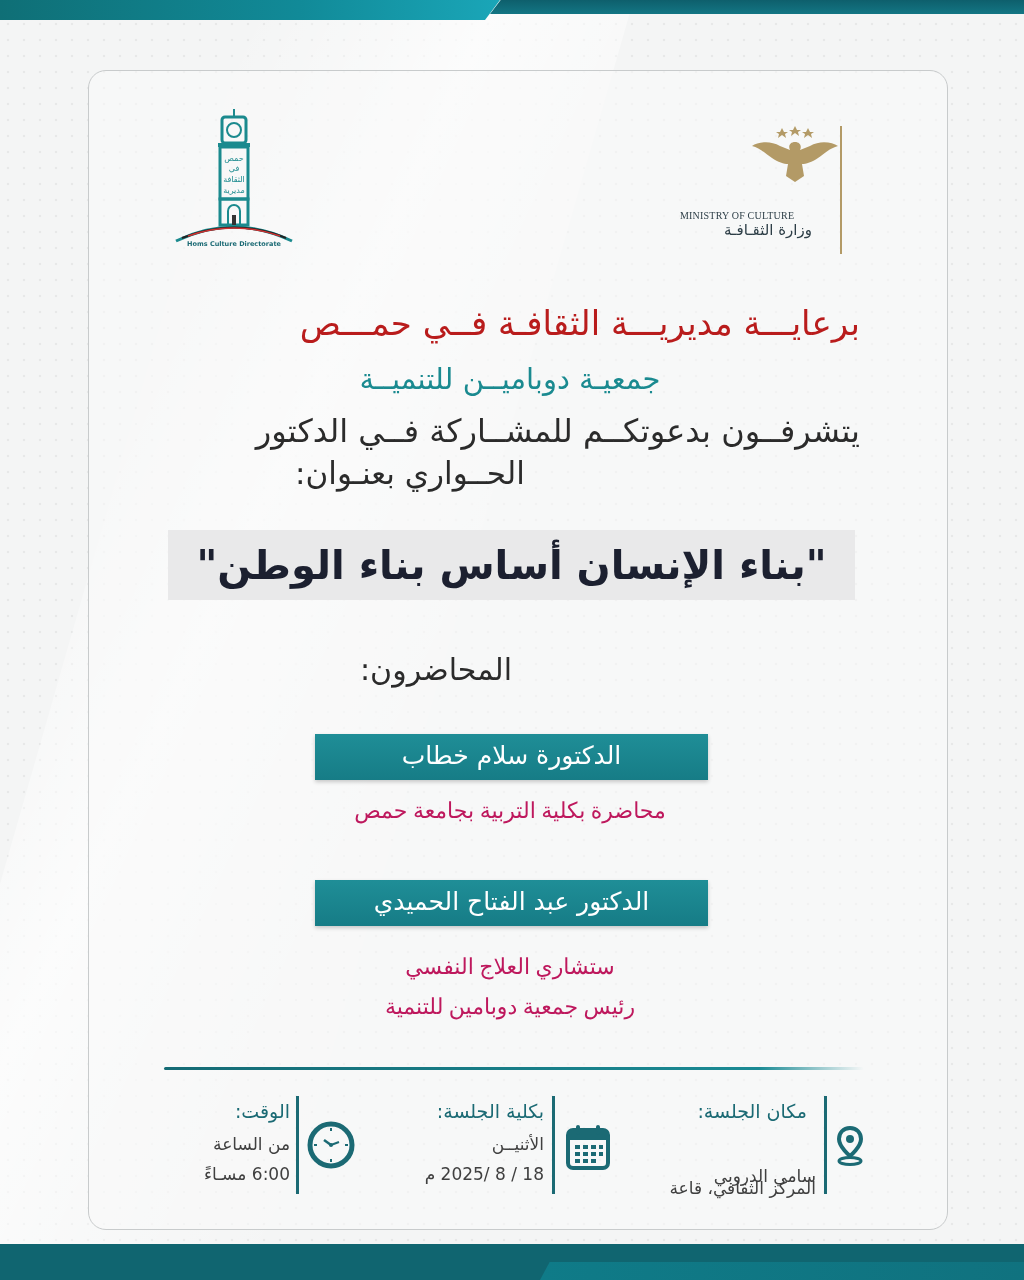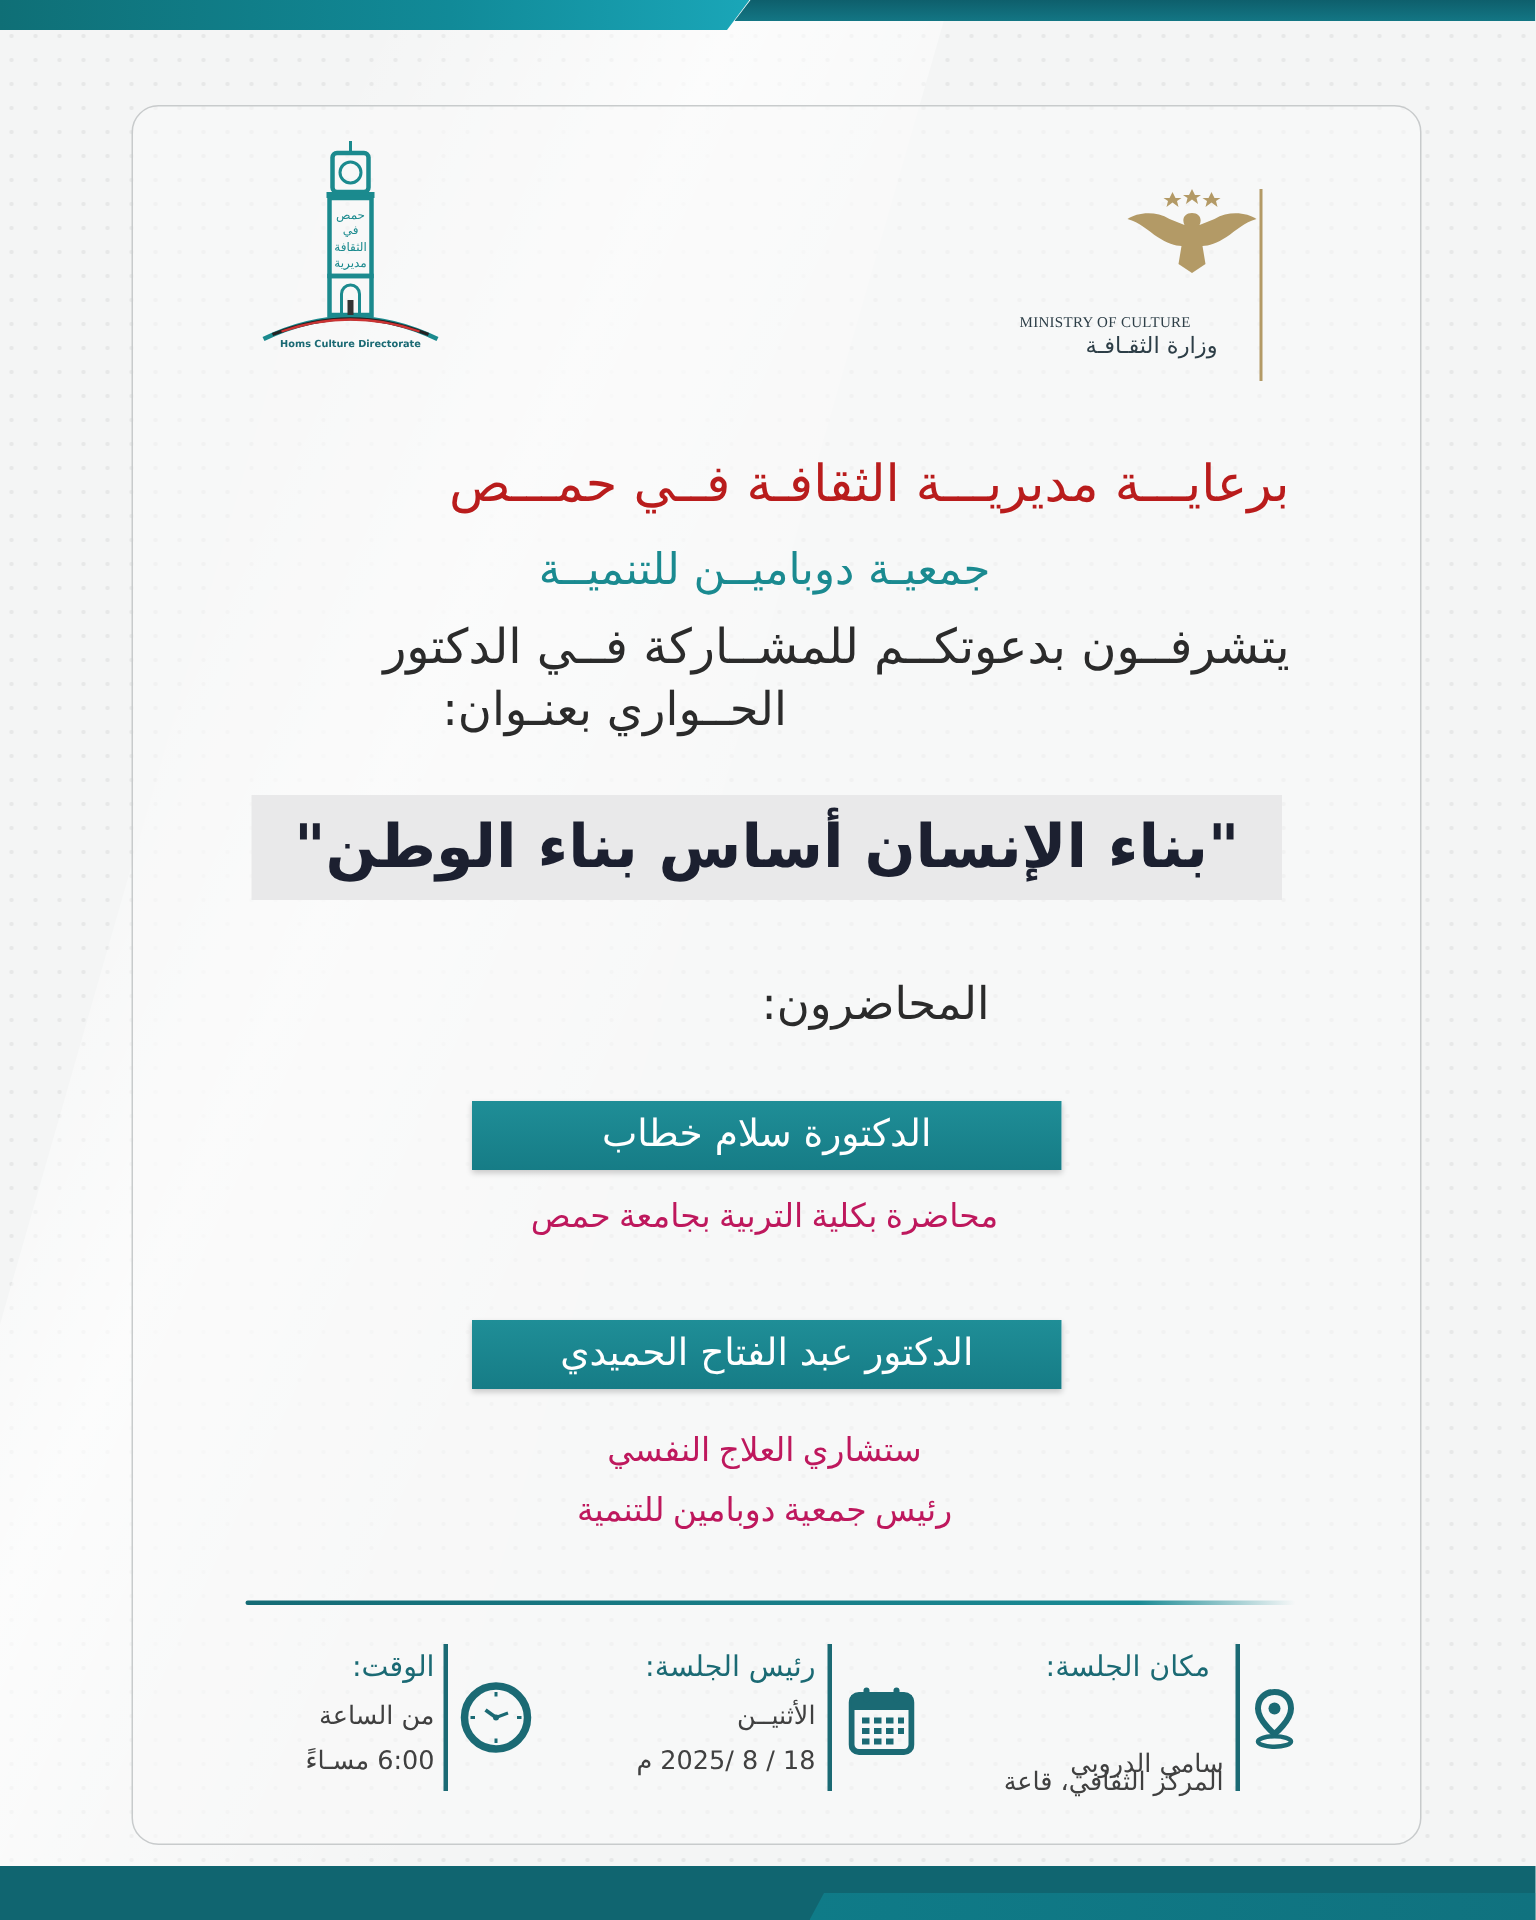--- a/index.html
+++ b/index.html
@@ -38,21 +38,21 @@
       position: absolute; left: 540px; top: 1262px; width: 484px; height: 18px;
       background: linear-gradient(90deg, #0f7b88 0%, #10727f 100%);
       clip-path: polygon(2% 0, 100% 0, 100% 100%, 0 100%);
     }
     .card {
       position: absolute; left: 88px; top: 70px; width: 860px; height: 1160px;
       border: 1.5px solid #c8cbcc; border-radius: 18px;
       background: rgba(250,250,250,0.55);
     }
     
-    .logo-homs { position: absolute; left: 172px; top: 92px; width: 124px; height: 140px; direction: ltr; }
+    .logo-homs { position: absolute; left: 172px; top: 107px; width: 124px; height: 140px; direction: ltr; }
     .logo-ministry { position: absolute; left: 672px; top: 122px; width: 180px; height: 135px; direction: ltr; }
     .ministry-ar {
       position: absolute; right: 40px; top: 66px;
       font-size: 15px; color: #2d3e47; font-family: "DejaVu Sans", sans-serif; margin-top: 33px;
     }
     .ministry-en {
       position: absolute; left: 8px; top: 88px;
       font-family: "Liberation Serif", serif; font-size: 10px; color: #2d3e47; letter-spacing: 0.2px;
     }
     .ministry-divider {
@@ -63,21 +63,21 @@
     .line1 { top: 303px; font-size: 34px; color: #b91c1c; letter-spacing: 1px; }
     .line2 { top: 362px; width: 700px; text-align: center; left: 160px; font-size: 29px; color: #1a8a90; position: absolute; }
     .line3 { top: 412px; font-size: 32px; color: #2b2b2b; letter-spacing: 0.5px; }
     .line4 { top: 455px; width: 700px; left: 60px; text-align: center; font-size: 31px; color: #2b2b2b; position: absolute; }
     .title-box {
       position: absolute; left: 168px; top: 530px; width: 687px; height: 70px;
       background: #e9e9ea; text-align: center;
       font-size: 40px; font-weight: bold; color: #1c2030; line-height: 70px;
     }
     .speakers-heading {
-      position: absolute; left: 360px; top: 652px; width: 300px; text-align: right;
+      position: absolute; left: 360px; top: 652px; width: 300px; text-align: left;
       font-size: 30px; color: #2b2b2b;
     }
     .speaker-bar {
       position: absolute; left: 315px; width: 393px; height: 46px;
       background: linear-gradient(180deg, #1f8e97 0%, #167c86 100%);
       color: #ffffff; font-size: 25px; text-align: center; line-height: 44px;
       box-shadow: 0 2px 4px rgba(0,0,0,0.2);
     }
     .speaker-bar.s1 { top: 734px; }
     .speaker-bar.s2 { top: 880px; }
@@ -191,21 +191,21 @@
           <rect x="17" y="28" width="5" height="4"></rect>
           <rect x="25" y="28" width="5" height="4"></rect>
           <rect x="33" y="28" width="4" height="4"></rect>
         <rect x="9" y="35" width="5" height="4"></rect>
           <rect x="17" y="35" width="5" height="4"></rect>
           <rect x="25" y="35" width="5" height="4"></rect>
       </g>
     </svg>
   </div>
   <div class="vbar" style="left:162px;"></div>
-  <div class="label" style="right:86px; top:4px;">رئيس الجلسة:</div>
+  <div class="label" style="right:86px; top:4px;">بكلية الجلسة:</div>
   <div class="val" style="right:86px; top:38px;">الأثنيــن</div>
   <div class="val" style="right:86px; top:68px; direction:rtl;">18 / 8 /2025 م</div>
 </div>
 
 <div class="info" style="left:160px; width:230px;">
   <div class="icon" style="left:146px; top:24px;">
     <svg width="50" height="50" viewBox="0 0 50 50">
       <circle cx="25" cy="25" r="21" fill="none" stroke="#1b6a74" stroke-width="5"></circle>
       <g stroke="#1b6a74" stroke-width="2">
         <line x1="25" y1="8" x2="25" y2="11"></line>

